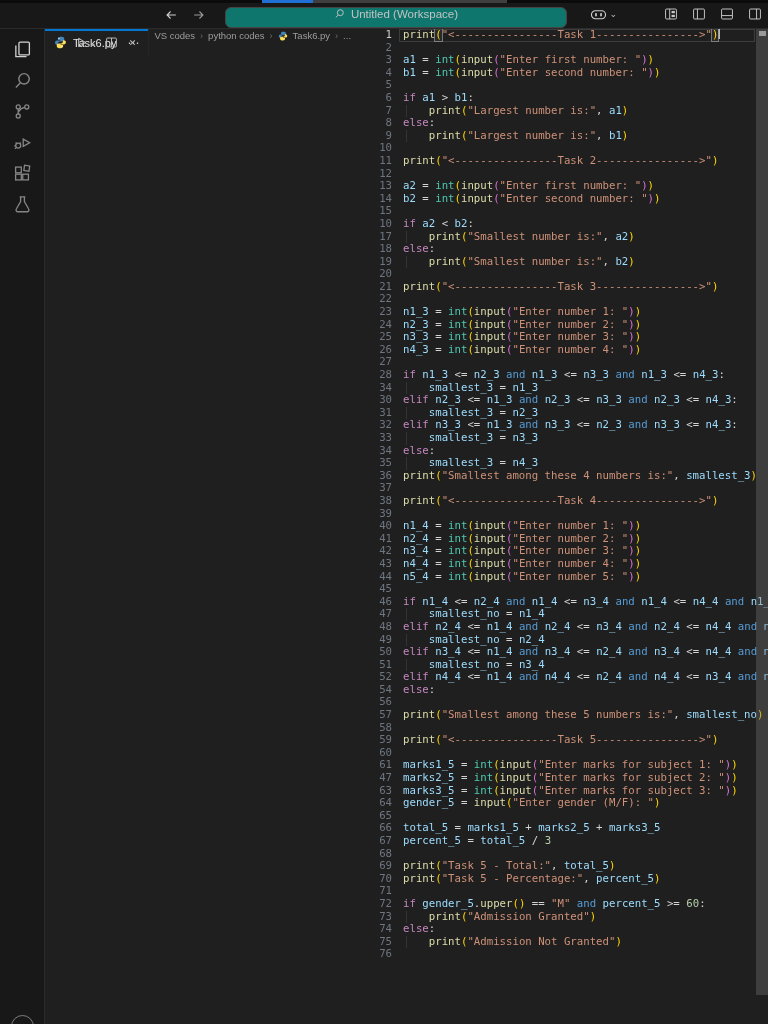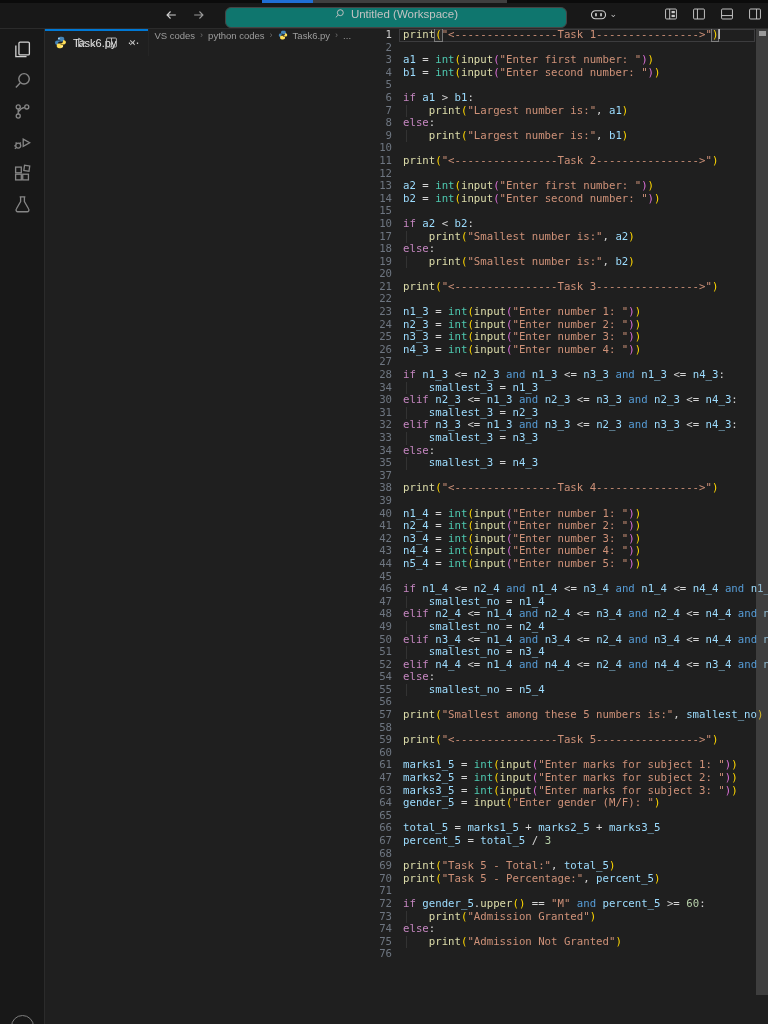--- a/index.html
+++ b/index.html
@@ -33,21 +33,21 @@
   
   .tabbar{position:relative;height:27px;background:#181818;display:flex;align-items:stretch;}
   .tab{position:relative;display:flex;align-items:center;gap:5px;padding:0 9px;background:#1f1f1f;
     border-right:1px solid #252525;color:#e6e6e6;font-size:11px;}
   .tab::before{content:"";position:absolute;left:0;top:0;right:0;height:2px;background:#0078d4;}
   .tab-close{margin-left:4px;color:#c0c0c0;font-size:9px;width:14px;height:14px;display:flex;align-items:center;justify-content:center;border-radius:3px;}
   .editor-actions{position:absolute;right:0;top:0;height:27px;display:flex;align-items:center;gap:9px;padding-right:9px;color:#c8c8c8;}
   .ea-run{display:flex;align-items:center;gap:1px;}
   .ea-more{font-size:12px;letter-spacing:1px;color:#c8c8c8;}
   
-  .breadcrumbs{height:12px;background:#1f1f1f;display:flex;align-items:center;gap:4px;
+  .breadcrumbs{height:12px;background:#1f1f1f;display:flex;align-items:flex-end;gap:4px;
     padding-left:5px;font-size:9.5px;color:#9d9d9d;}
   .bc-sep{color:#6f6f6f;font-size:9px;margin:0 1px;}
   .bc-item{white-space:nowrap;}
   .bc-py{display:inline-flex;width:10px;height:10px;margin-right:1px;}
   
   .editor{position:relative;flex:1;background:#1f1f1f;overflow:hidden;
     font-family:"DejaVu Sans Mono",monospace;font-size:10.7px;}
   .code-row{position:relative;display:flex;height:12.605px;line-height:12.605px;white-space:pre;}
   .gutter{flex:0 0 52px;width:52px;box-sizing:border-box;text-align:right;padding-right:11px;color:#6e7681;}
   .code-row.current .gutter{color:#cccccc;}
@@ -260,38 +260,38 @@
             <div class="code-row"><span class="gutter">26</span><span class="code-text"><span class="tk-v">n4_3</span><span class="tk-d"> = </span><span class="tk-t">int</span><span class="tk-p1">(</span><span class="tk-f">input</span><span class="tk-p2">(</span><span class="tk-s">"Enter number 4: "</span><span class="tk-p2">)</span><span class="tk-p1">)</span></span></div>
             <div class="code-row"><span class="gutter">27</span><span class="code-text"></span></div>
             <div class="code-row"><span class="gutter">28</span><span class="code-text"><span class="tk-k">if</span><span class="tk-d"> </span><span class="tk-v">n1_3</span><span class="tk-d"> &lt;= </span><span class="tk-v">n2_3</span><span class="tk-d"> </span><span class="tk-a">and</span><span class="tk-d"> </span><span class="tk-v">n1_3</span><span class="tk-d"> &lt;= </span><span class="tk-v">n3_3</span><span class="tk-d"> </span><span class="tk-a">and</span><span class="tk-d"> </span><span class="tk-v">n1_3</span><span class="tk-d"> &lt;= </span><span class="tk-v">n4_3</span><span class="tk-d">:</span></span></div>
             <div class="code-row"><span class="gutter">34</span><span class="guide"></span><span class="code-text"><span class="tk-d">    </span><span class="tk-v">smallest_3</span><span class="tk-d"> = </span><span class="tk-v">n1_3</span></span></div>
             <div class="code-row"><span class="gutter">30</span><span class="code-text"><span class="tk-k">elif</span><span class="tk-d"> </span><span class="tk-v">n2_3</span><span class="tk-d"> &lt;= </span><span class="tk-v">n1_3</span><span class="tk-d"> </span><span class="tk-a">and</span><span class="tk-d"> </span><span class="tk-v">n2_3</span><span class="tk-d"> &lt;= </span><span class="tk-v">n3_3</span><span class="tk-d"> </span><span class="tk-a">and</span><span class="tk-d"> </span><span class="tk-v">n2_3</span><span class="tk-d"> &lt;= </span><span class="tk-v">n4_3</span><span class="tk-d">:</span></span></div>
             <div class="code-row"><span class="gutter">31</span><span class="guide"></span><span class="code-text"><span class="tk-d">    </span><span class="tk-v">smallest_3</span><span class="tk-d"> = </span><span class="tk-v">n2_3</span></span></div>
             <div class="code-row"><span class="gutter">32</span><span class="code-text"><span class="tk-k">elif</span><span class="tk-d"> </span><span class="tk-v">n3_3</span><span class="tk-d"> &lt;= </span><span class="tk-v">n1_3</span><span class="tk-d"> </span><span class="tk-a">and</span><span class="tk-d"> </span><span class="tk-v">n3_3</span><span class="tk-d"> &lt;= </span><span class="tk-v">n2_3</span><span class="tk-d"> </span><span class="tk-a">and</span><span class="tk-d"> </span><span class="tk-v">n3_3</span><span class="tk-d"> &lt;= </span><span class="tk-v">n4_3</span><span class="tk-d">:</span></span></div>
             <div class="code-row"><span class="gutter">33</span><span class="guide"></span><span class="code-text"><span class="tk-d">    </span><span class="tk-v">smallest_3</span><span class="tk-d"> = </span><span class="tk-v">n3_3</span></span></div>
             <div class="code-row"><span class="gutter">34</span><span class="code-text"><span class="tk-k">else</span><span class="tk-d">:</span></span></div>
             <div class="code-row"><span class="gutter">35</span><span class="guide"></span><span class="code-text"><span class="tk-d">    </span><span class="tk-v">smallest_3</span><span class="tk-d"> = </span><span class="tk-v">n4_3</span></span></div>
+            <div class="code-row"><span class="gutter">36</span><span class="code-text"><span class="tk-f">print</span><span class="tk-p1">(</span><span class="tk-s">"Smallest among these 4 numbers is:"</span><span class="tk-d">, </span><span class="tk-v">smallest_3</span><span class="tk-p1">)</span></span></div>
             <div class="code-row"><span class="gutter">37</span><span class="code-text"></span></div>
             <div class="code-row"><span class="gutter">38</span><span class="code-text"><span class="tk-f">print</span><span class="tk-p1">(</span><span class="tk-s">"&lt;----------------Task 4----------------&gt;"</span><span class="tk-p1">)</span></span></div>
             <div class="code-row"><span class="gutter">39</span><span class="code-text"></span></div>
             <div class="code-row"><span class="gutter">40</span><span class="code-text"><span class="tk-v">n1_4</span><span class="tk-d"> = </span><span class="tk-t">int</span><span class="tk-p1">(</span><span class="tk-f">input</span><span class="tk-p2">(</span><span class="tk-s">"Enter number 1: "</span><span class="tk-p2">)</span><span class="tk-p1">)</span></span></div>
             <div class="code-row"><span class="gutter">41</span><span class="code-text"><span class="tk-v">n2_4</span><span class="tk-d"> = </span><span class="tk-t">int</span><span class="tk-p1">(</span><span class="tk-f">input</span><span class="tk-p2">(</span><span class="tk-s">"Enter number 2: "</span><span class="tk-p2">)</span><span class="tk-p1">)</span></span></div>
             <div class="code-row"><span class="gutter">42</span><span class="code-text"><span class="tk-v">n3_4</span><span class="tk-d"> = </span><span class="tk-t">int</span><span class="tk-p1">(</span><span class="tk-f">input</span><span class="tk-p2">(</span><span class="tk-s">"Enter number 3: "</span><span class="tk-p2">)</span><span class="tk-p1">)</span></span></div>
             <div class="code-row"><span class="gutter">43</span><span class="code-text"><span class="tk-v">n4_4</span><span class="tk-d"> = </span><span class="tk-t">int</span><span class="tk-p1">(</span><span class="tk-f">input</span><span class="tk-p2">(</span><span class="tk-s">"Enter number 4: "</span><span class="tk-p2">)</span><span class="tk-p1">)</span></span></div>
             <div class="code-row"><span class="gutter">44</span><span class="code-text"><span class="tk-v">n5_4</span><span class="tk-d"> = </span><span class="tk-t">int</span><span class="tk-p1">(</span><span class="tk-f">input</span><span class="tk-p2">(</span><span class="tk-s">"Enter number 5: "</span><span class="tk-p2">)</span><span class="tk-p1">)</span></span></div>
             <div class="code-row"><span class="gutter">45</span><span class="code-text"></span></div>
             <div class="code-row"><span class="gutter">46</span><span class="code-text"><span class="tk-k">if</span><span class="tk-d"> </span><span class="tk-v">n1_4</span><span class="tk-d"> &lt;= </span><span class="tk-v">n2_4</span><span class="tk-d"> </span><span class="tk-a">and</span><span class="tk-d"> </span><span class="tk-v">n1_4</span><span class="tk-d"> &lt;= </span><span class="tk-v">n3_4</span><span class="tk-d"> </span><span class="tk-a">and</span><span class="tk-d"> </span><span class="tk-v">n1_4</span><span class="tk-d"> &lt;= </span><span class="tk-v">n4_4</span><span class="tk-d"> </span><span class="tk-a">and</span><span class="tk-d"> </span><span class="tk-v">n1_4</span><span class="tk-d"> &lt;= </span><span class="tk-v">n5_4</span><span class="tk-d">:</span></span></div>
             <div class="code-row"><span class="gutter">47</span><span class="guide"></span><span class="code-text"><span class="tk-d">    </span><span class="tk-v">smallest_no</span><span class="tk-d"> = </span><span class="tk-v">n1_4</span></span></div>
             <div class="code-row"><span class="gutter">48</span><span class="code-text"><span class="tk-k">elif</span><span class="tk-d"> </span><span class="tk-v">n2_4</span><span class="tk-d"> &lt;= </span><span class="tk-v">n1_4</span><span class="tk-d"> </span><span class="tk-a">and</span><span class="tk-d"> </span><span class="tk-v">n2_4</span><span class="tk-d"> &lt;= </span><span class="tk-v">n3_4</span><span class="tk-d"> </span><span class="tk-a">and</span><span class="tk-d"> </span><span class="tk-v">n2_4</span><span class="tk-d"> &lt;= </span><span class="tk-v">n4_4</span><span class="tk-d"> </span><span class="tk-a">and</span><span class="tk-d"> </span><span class="tk-v">n2_4</span><span class="tk-d"> &lt;= </span><span class="tk-v">n5_4</span><span class="tk-d">:</span></span></div>
             <div class="code-row"><span class="gutter">49</span><span class="guide"></span><span class="code-text"><span class="tk-d">    </span><span class="tk-v">smallest_no</span><span class="tk-d"> = </span><span class="tk-v">n2_4</span></span></div>
             <div class="code-row"><span class="gutter">50</span><span class="code-text"><span class="tk-k">elif</span><span class="tk-d"> </span><span class="tk-v">n3_4</span><span class="tk-d"> &lt;= </span><span class="tk-v">n1_4</span><span class="tk-d"> </span><span class="tk-a">and</span><span class="tk-d"> </span><span class="tk-v">n3_4</span><span class="tk-d"> &lt;= </span><span class="tk-v">n2_4</span><span class="tk-d"> </span><span class="tk-a">and</span><span class="tk-d"> </span><span class="tk-v">n3_4</span><span class="tk-d"> &lt;= </span><span class="tk-v">n4_4</span><span class="tk-d"> </span><span class="tk-a">and</span><span class="tk-d"> </span><span class="tk-v">n3_4</span><span class="tk-d"> &lt;= </span><span class="tk-v">n5_4</span><span class="tk-d">:</span></span></div>
             <div class="code-row"><span class="gutter">51</span><span class="guide"></span><span class="code-text"><span class="tk-d">    </span><span class="tk-v">smallest_no</span><span class="tk-d"> = </span><span class="tk-v">n3_4</span></span></div>
             <div class="code-row"><span class="gutter">52</span><span class="code-text"><span class="tk-k">elif</span><span class="tk-d"> </span><span class="tk-v">n4_4</span><span class="tk-d"> &lt;= </span><span class="tk-v">n1_4</span><span class="tk-d"> </span><span class="tk-a">and</span><span class="tk-d"> </span><span class="tk-v">n4_4</span><span class="tk-d"> &lt;= </span><span class="tk-v">n2_4</span><span class="tk-d"> </span><span class="tk-a">and</span><span class="tk-d"> </span><span class="tk-v">n4_4</span><span class="tk-d"> &lt;= </span><span class="tk-v">n3_4</span><span class="tk-d"> </span><span class="tk-a">and</span><span class="tk-d"> </span><span class="tk-v">n4_4</span><span class="tk-d"> &lt;= </span><span class="tk-v">n5_4</span><span class="tk-d">:</span></span></div>
             <div class="code-row"><span class="gutter">54</span><span class="code-text"><span class="tk-k">else</span><span class="tk-d">:</span></span></div>
-            <div class="code-row"><span class="gutter">55</span><span class="guide"></span><span class="code-text"><span class="tk-d">    </span><span class="tk-v">smallest_no</span><span class="tk-d"> = </span><span class="tk-v">n5_4</span></span></div>
             <div class="code-row"><span class="gutter">56</span><span class="code-text"></span></div>
             <div class="code-row"><span class="gutter">57</span><span class="code-text"><span class="tk-f">print</span><span class="tk-p1">(</span><span class="tk-s">"Smallest among these 5 numbers is:"</span><span class="tk-d">, </span><span class="tk-v">smallest_no</span><span class="tk-p1">)</span></span></div>
             <div class="code-row"><span class="gutter">58</span><span class="code-text"></span></div>
             <div class="code-row"><span class="gutter">59</span><span class="code-text"><span class="tk-f">print</span><span class="tk-p1">(</span><span class="tk-s">"&lt;----------------Task 5----------------&gt;"</span><span class="tk-p1">)</span></span></div>
             <div class="code-row"><span class="gutter">60</span><span class="code-text"></span></div>
             <div class="code-row"><span class="gutter">61</span><span class="code-text"><span class="tk-v">marks1_5</span><span class="tk-d"> = </span><span class="tk-t">int</span><span class="tk-p1">(</span><span class="tk-f">input</span><span class="tk-p2">(</span><span class="tk-s">"Enter marks for subject 1: "</span><span class="tk-p2">)</span><span class="tk-p1">)</span></span></div>
             <div class="code-row"><span class="gutter">47</span><span class="code-text"><span class="tk-v">marks2_5</span><span class="tk-d"> = </span><span class="tk-t">int</span><span class="tk-p1">(</span><span class="tk-f">input</span><span class="tk-p2">(</span><span class="tk-s">"Enter marks for subject 2: "</span><span class="tk-p2">)</span><span class="tk-p1">)</span></span></div>
             <div class="code-row"><span class="gutter">63</span><span class="code-text"><span class="tk-v">marks3_5</span><span class="tk-d"> = </span><span class="tk-t">int</span><span class="tk-p1">(</span><span class="tk-f">input</span><span class="tk-p2">(</span><span class="tk-s">"Enter marks for subject 3: "</span><span class="tk-p2">)</span><span class="tk-p1">)</span></span></div>
             <div class="code-row"><span class="gutter">64</span><span class="code-text"><span class="tk-v">gender_5</span><span class="tk-d"> = </span><span class="tk-f">input</span><span class="tk-p1">(</span><span class="tk-s">"Enter gender (M/F): "</span><span class="tk-p1">)</span></span></div>
             <div class="code-row"><span class="gutter">65</span><span class="code-text"></span></div>

